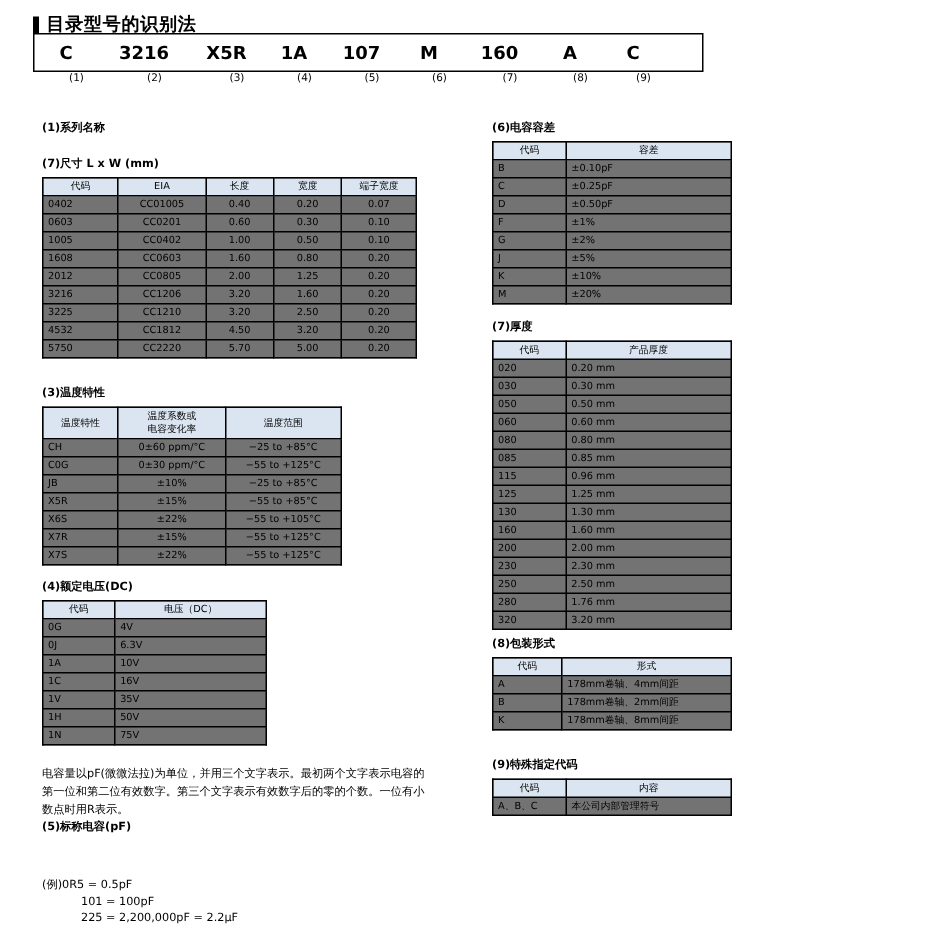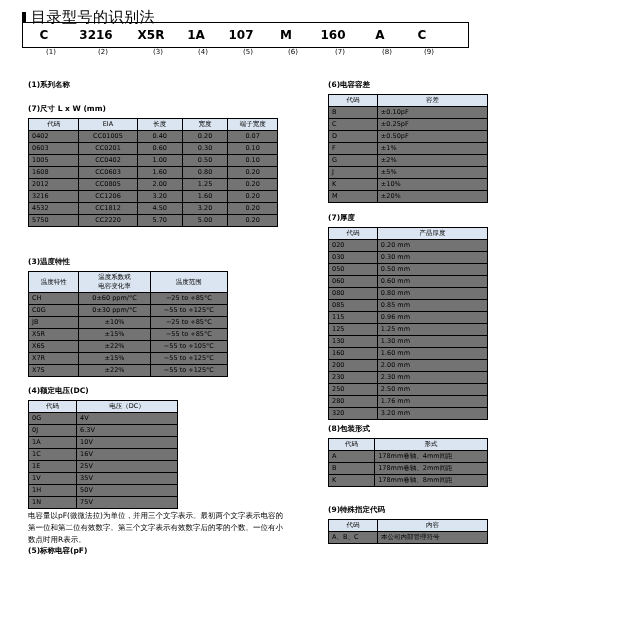--- a/index.html
+++ b/index.html
@@ -12,21 +12,21 @@
     position:relative;
     overflow:hidden;
   }
   .page{position:relative;width:627px;height:621px;}
 
   
   .title-row{
     position:absolute;left:22px;top:8px;display:flex;align-items:center;gap:5px;
   }
   .title-bar{width:4px;height:11px;background:#000;}
-  .title-text{font-size:15px;font-weight:normal;letter-spacing:0.5px;}
+  .title-text{font-size:12px;font-weight:bold;letter-spacing:0.5px;}
 
   .code-box{
     position:absolute;left:22px;top:22px;width:445px;height:24px;
     border:1px solid #000;
   }
   .code-cells{
     display:flex;height:100%;align-items:center;
   }
   .code-cell{
     flex:0 0 auto;text-align:center;font-size:12px;font-weight:bold;
@@ -148,20 +148,27 @@
           <td class="c">0.20</td>
         </tr>
         <tr>
           <td>3216</td>
           <td class="c">CC1206</td>
           <td class="c">3.20</td>
           <td class="c">1.60</td>
           <td class="c">0.20</td>
         </tr>
         <tr>
+          <td>3225</td>
+          <td class="c">CC1210</td>
+          <td class="c">3.20</td>
+          <td class="c">2.50</td>
+          <td class="c">0.20</td>
+        </tr>
+        <tr>
           <td>4532</td>
           <td class="c">CC1812</td>
           <td class="c">4.50</td>
           <td class="c">3.20</td>
           <td class="c">0.20</td>
         </tr>
         <tr>
           <td>5750</td>
           <td class="c">CC2220</td>
           <td class="c">5.70</td>
@@ -238,40 +245,41 @@
         </tr>
         <tr>
           <td>1A</td>
           <td>10V</td>
         </tr>
         <tr>
           <td>1C</td>
           <td>16V</td>
         </tr>
         <tr>
-          <td>1E</td>
-          <td>25V</td>
-        </tr>
-        <tr>
           <td>1V</td>
           <td>35V</td>
         </tr>
         <tr>
           <td>1H</td>
           <td>50V</td>
         </tr>
         <tr>
           <td>1N</td>
           <td>75V</td>
         </tr>
       </tbody>
     </table>
 
   <div class="sec-title" style="left:28px;top:546px;">(5)标称电容(pF)</div>
   <div class="para" style="left:28px;top:510px;width:262px;">电容量以pF(微微法拉)为单位，并用三个文字表示。最初两个文字表示电容的第一位和第二位有效数字。第三个文字表示有效数字后的零的个数。一位有小数点时用R表示。</div>
+  <div class="example" style="left:28px;top:584px;width:262px;">
+    <div><span>(例)</span><span>0R5 = 0.5pF</span></div>
+    <div class="ind">101 = 100pF</div>
+    <div class="ind">225 = 2,200,000pF = 2.2μF</div>
+  </div>
 
   <div class="sec-title" style="left:328px;top:80px;">(6)电容容差</div>
   <table class="t" id="tbl6" style="left:328px;top:94px;width:160px;">
       <thead>
         <tr>
           <th style="width: 46px;">代码</th>
           <th style="width: 114px;">容差</th>
         </tr>
       </thead>
       <tbody>

